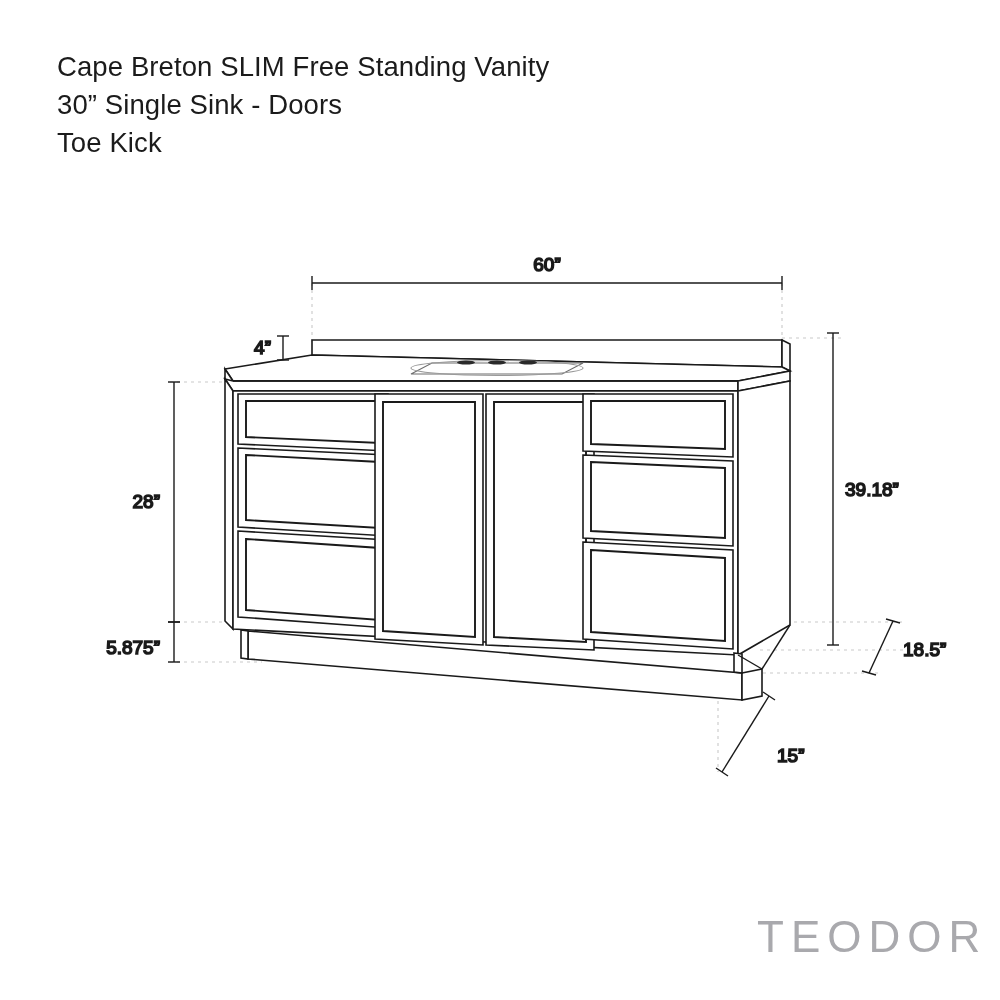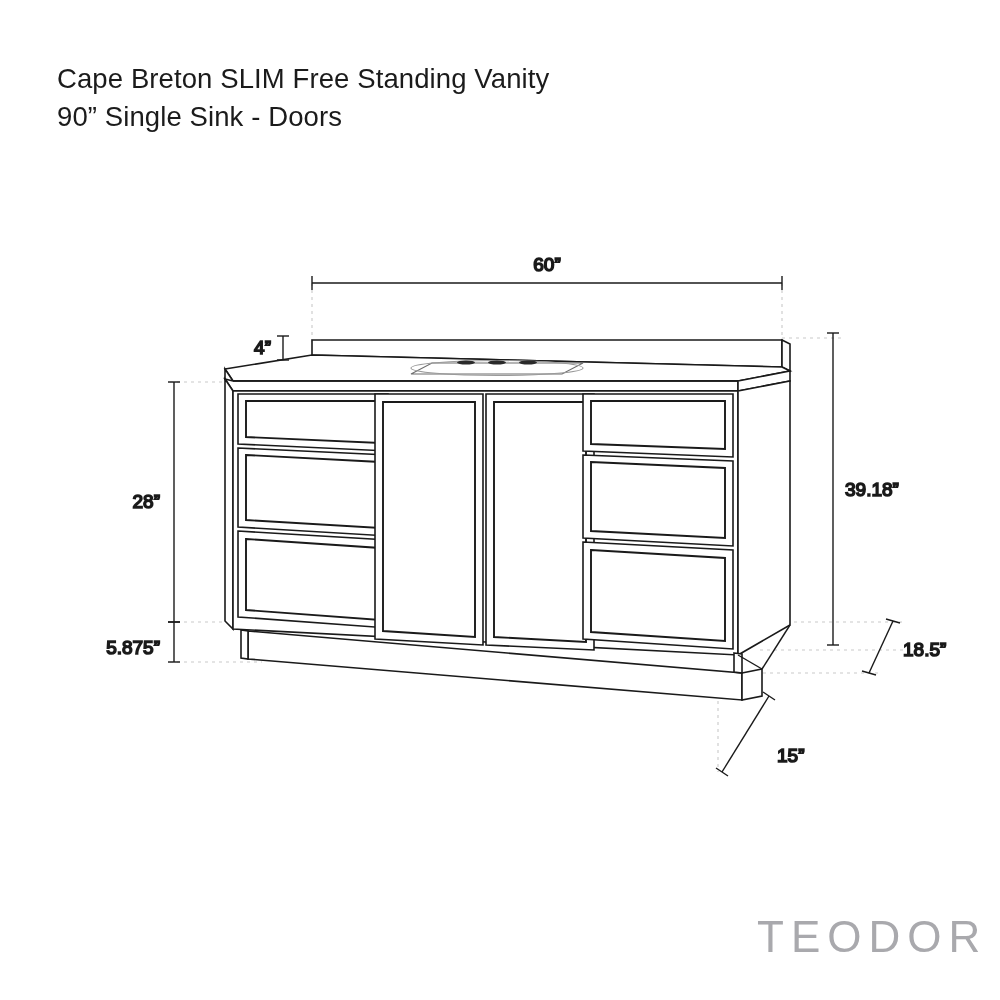--- a/index.html
+++ b/index.html
@@ -19,21 +19,20 @@
     position: absolute;
     inset: 0;
     width: 1000px;
     height: 1000px;
   }
   .title-block {
     position: absolute;
     left: 57px;
     top: 48px;
     width: 700px;
-    margin-top: 12px;
   }
   .title-line {
     font-size: 27.5px;
     line-height: 38px;
     letter-spacing: 0.1px;
     color: #1b1b1b;
     white-space: pre;
   }
   .brand {
     position: absolute;
@@ -49,21 +48,22 @@
     font-family: "Liberation Sans", sans-serif;
     font-size: 19px;
     fill: #1a1a1a;
   }
 </style>
 </head>
 <body>
 
 <div class="title-block">
   <div class="title-line">Cape Breton SLIM Free Standing Vanity</div>
-  <div class="title-line">90” Single Sink - Doors</div>
+  <div class="title-line">30” Single Sink - Doors</div>
+  <div class="title-line">Toe Kick</div>
 </div>
 
 <svg id="sheet" viewBox="0 0 1000 1000">
   <g fill="none" stroke="#1a1a1a" stroke-width="1.6" stroke-linejoin="miter" stroke-linecap="butt">
 
     <g stroke="#c9c9c9" stroke-width="1.1" stroke-dasharray="3 4">
       <line x1="312" y1="283" x2="312" y2="345"></line>
       <line x1="782" y1="283" x2="782" y2="345"></line>
       <line x1="782" y1="338" x2="845" y2="338"></line>
       <line x1="170" y1="382" x2="232" y2="382"></line>

